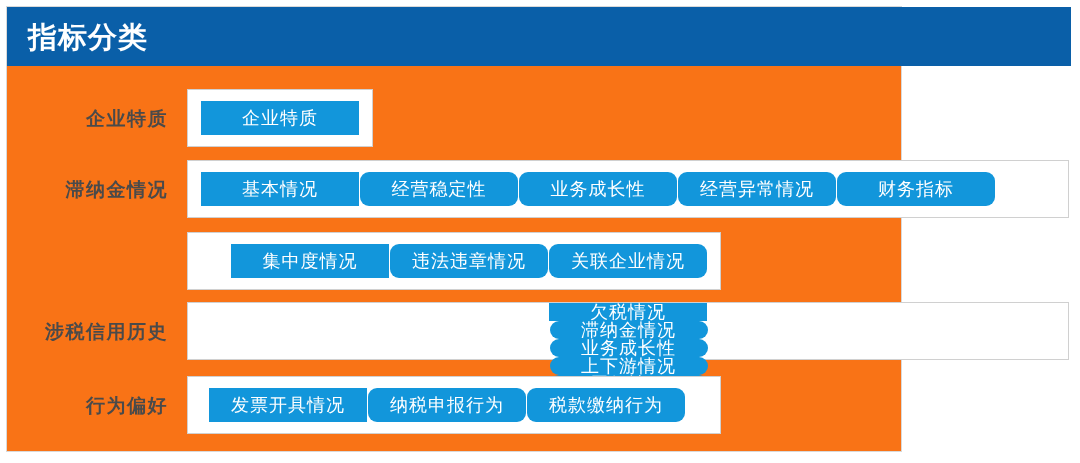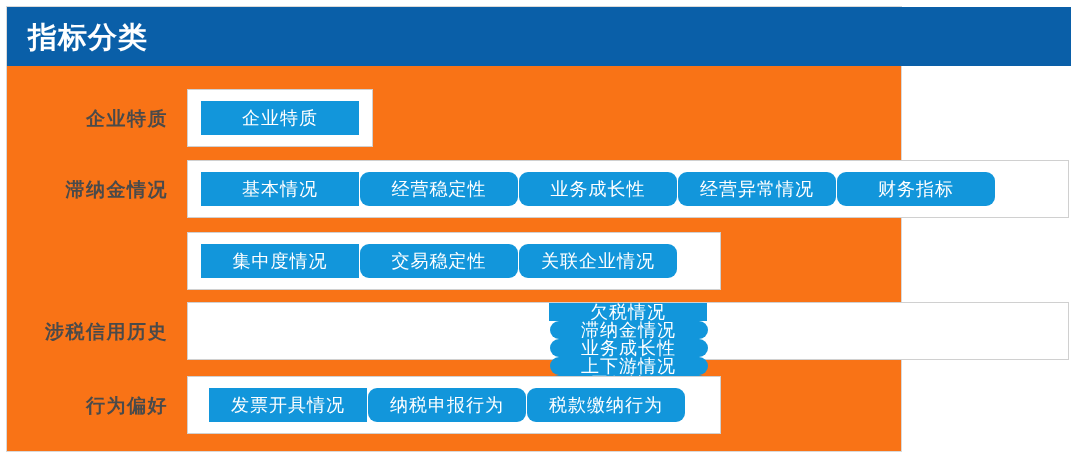--- a/index.html
+++ b/index.html
@@ -143,23 +143,23 @@
       <div class="group-box" style="width: 882px;">
         <button class="chip">基本情况</button>
         <button class="chip">经营稳定性</button>
         <button class="chip">业务成长性</button>
         <button class="chip">经营异常情况</button>
         <button class="chip">财务指标</button>
       </div>
     </div>
 
     <div class="row row-3">
-      <div class="group-box" style="width: 534px;">
+      <div class="group-box" style="width: 534px; justify-content: flex-end;">
         <button class="chip">集中度情况</button>
-        <button class="chip">交易稳定性</button>
+        <button class="chip">违法违章情况</button>
         <button class="chip">关联企业情况</button>
       </div>
     </div>
 
     <div class="row row-4">
       <div class="row-label">涉税信用历史</div>
       <div class="group-box" style="width: 882px; flex-direction: column;">
         <button class="chip">欠税情况</button>
         <button class="chip">滞纳金情况</button>
         <button class="chip">业务成长性</button>

